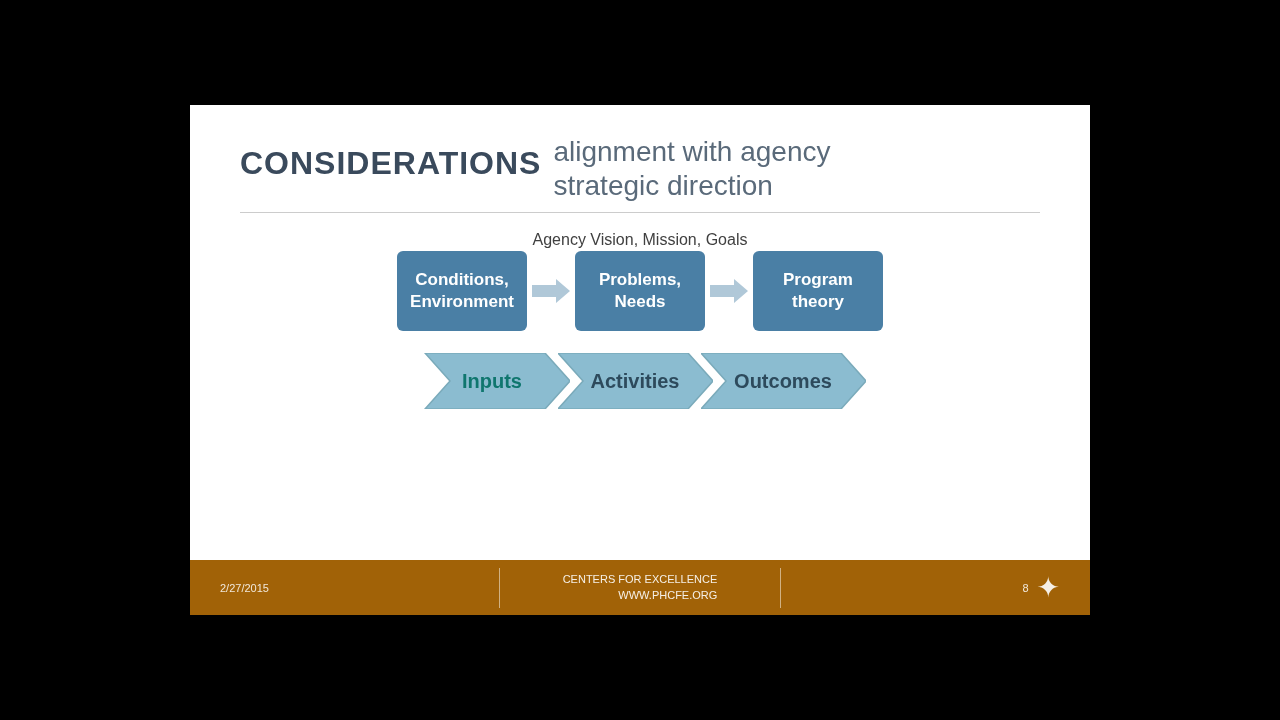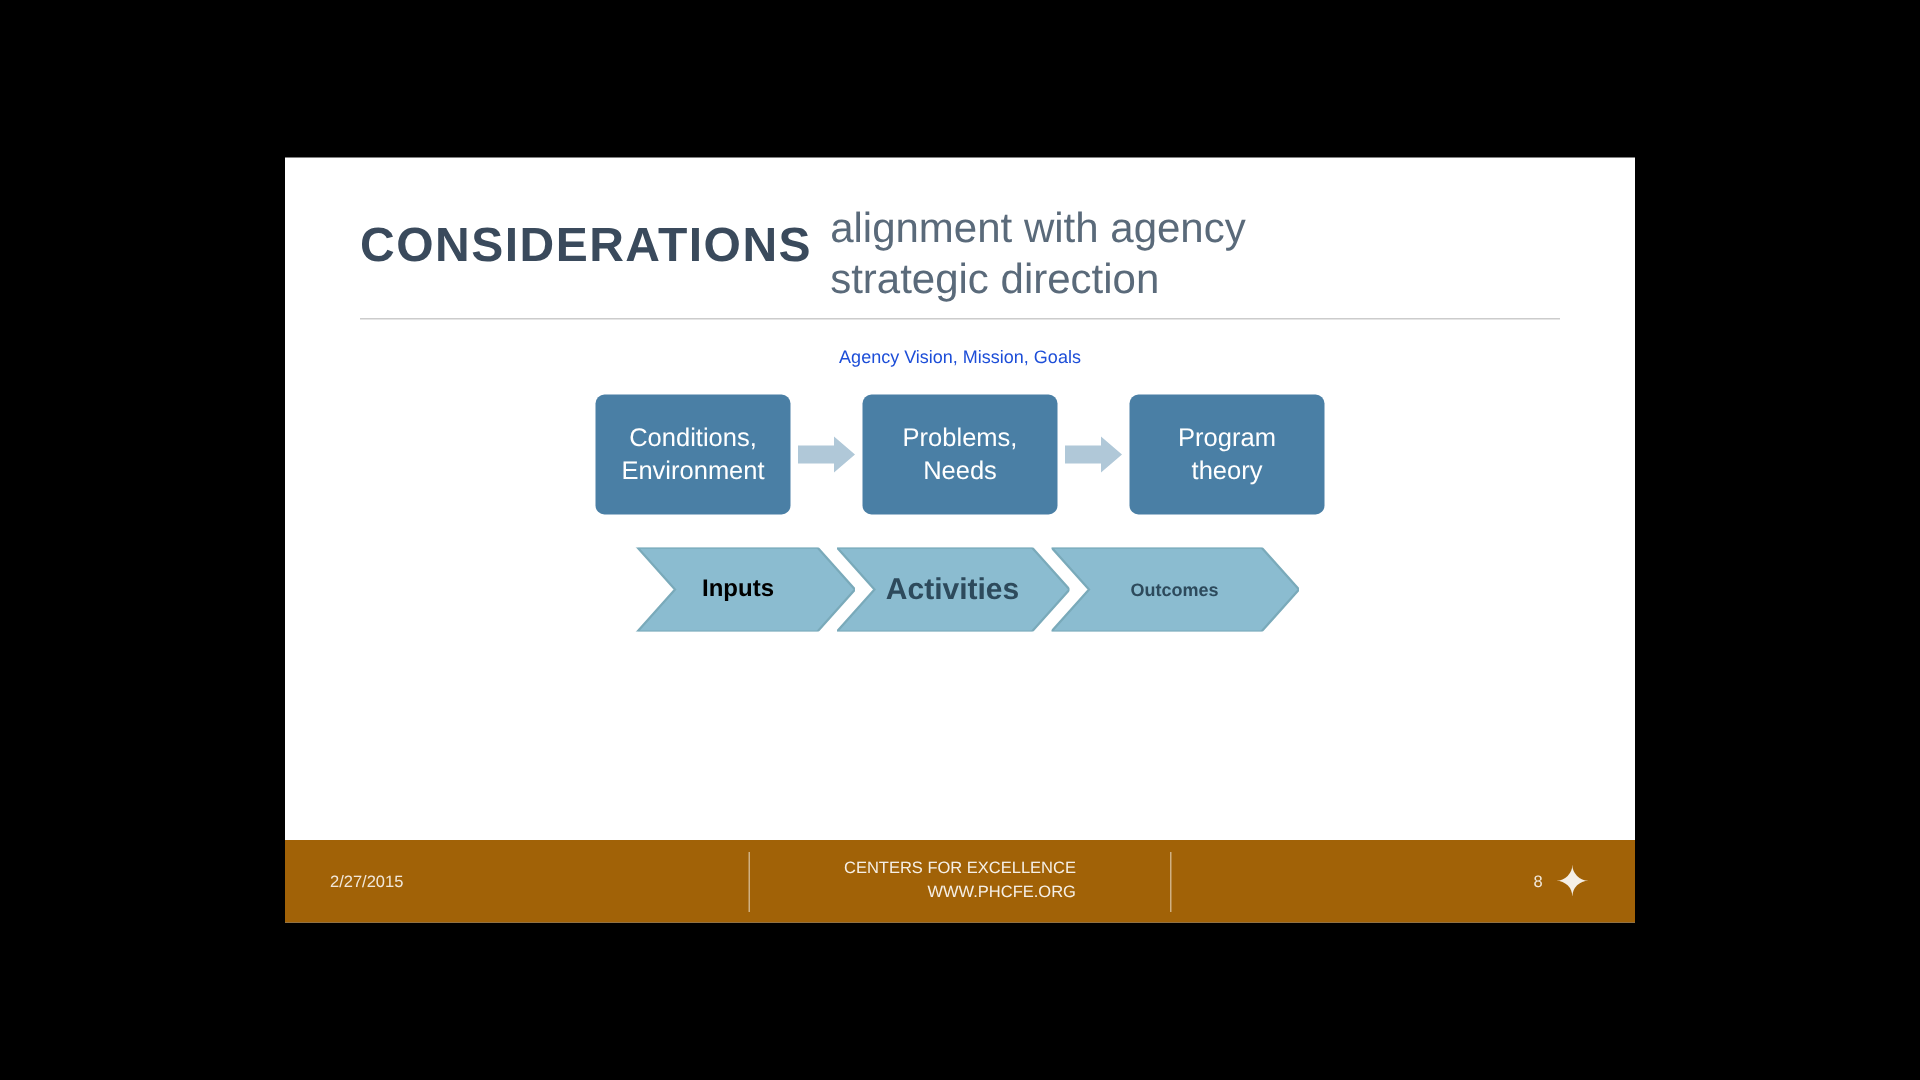--- a/index.html
+++ b/index.html
@@ -43,37 +43,37 @@
       padding-top: 10px;
     }
     .subtitle-text {
       font-size: 28px;
       color: #5a6a7a;
       font-weight: 300;
       line-height: 1.2;
     }
     .agency-vision {
       text-align: center;
-      color: #1d4ed8;
-      font-size: 12px;
+      color: #404040;
+      font-size: 16px;
       font-weight: 500;
-      margin: 18px 0 18px 0;
+      margin: 18px 0 2px 0;
     }
     .top-row {
       display: flex;
       align-items: center;
       justify-content: center;
       gap: 0;
       margin-bottom: 22px;
     }
     .box {
       background: #4a7fa5;
       color: #fff;
       font-size: 17px;
-      font-weight: 400;
+      font-weight: 700;
       text-align: center;
       padding: 18px 22px;
       border-radius: 6px;
       width: 130px;
       min-height: 75px;
       display: flex;
       align-items: center;
       justify-content: center;
       line-height: 1.3;
     }
@@ -199,36 +199,36 @@
         <span>Program<br>theory</span>
       </div>
     </div>
 
     <div class="bottom-row">
 
       <div style="position:relative; width:155px; height:56px; display:flex; align-items:center; justify-content:center; margin-right:-12px;">
         <svg width="155" height="56" viewBox="0 0 155 56" style="position:absolute;top:0;left:0;">
           <polygon points="10,0 130,0 155,28 130,56 10,56 35,28" fill="#8bbcd0" stroke="#7aaaba" stroke-width="1.5"></polygon>
         </svg>
-        <span style="position:relative;z-index:2;color:#000000;font-size:16px;font-weight:700;">Inputs</span>
+        <span style="position:relative;z-index:2;color:#0f766e;font-size:20px;font-weight:700;">Inputs</span>
       </div>
 
       <div style="position:relative; width:155px; height:56px; display:flex; align-items:center; justify-content:center; margin-right:-12px;">
         <svg width="155" height="56" viewBox="0 0 155 56" style="position:absolute;top:0;left:0;">
           <polygon points="0,0 130,0 155,28 130,56 0,56 25,28" fill="#8bbcd0" stroke="#7aaaba" stroke-width="1.5"></polygon>
         </svg>
         <span style="position:relative;z-index:2;color:#2d4a5c;font-size:20px;font-weight:700;">Activities</span>
       </div>
 
 
       <div style="position:relative; width:165px; height:56px; display:flex; align-items:center; justify-content:center;">
         <svg width="165" height="56" viewBox="0 0 165 56" style="position:absolute;top:0;left:0;">
           <polygon points="0,0 140,0 165,28 140,56 0,56 25,28" fill="#8bbcd0" stroke="#7aaaba" stroke-width="1.5"></polygon>
         </svg>
-        <span style="position:relative;z-index:2;color:#2d4a5c;font-size:12px;font-weight:700;">Outcomes</span>
+        <span style="position:relative;z-index:2;color:#2d4a5c;font-size:20px;font-weight:700;">Outcomes</span>
       </div>
     </div>
   </div>
 
   <div class="footer">
     <div class="footer-inner">
       <div class="footer-col footer-col-left">
         <span class="footer-date">2/27/2015</span>
       </div>
       <div class="footer-divider"></div>

